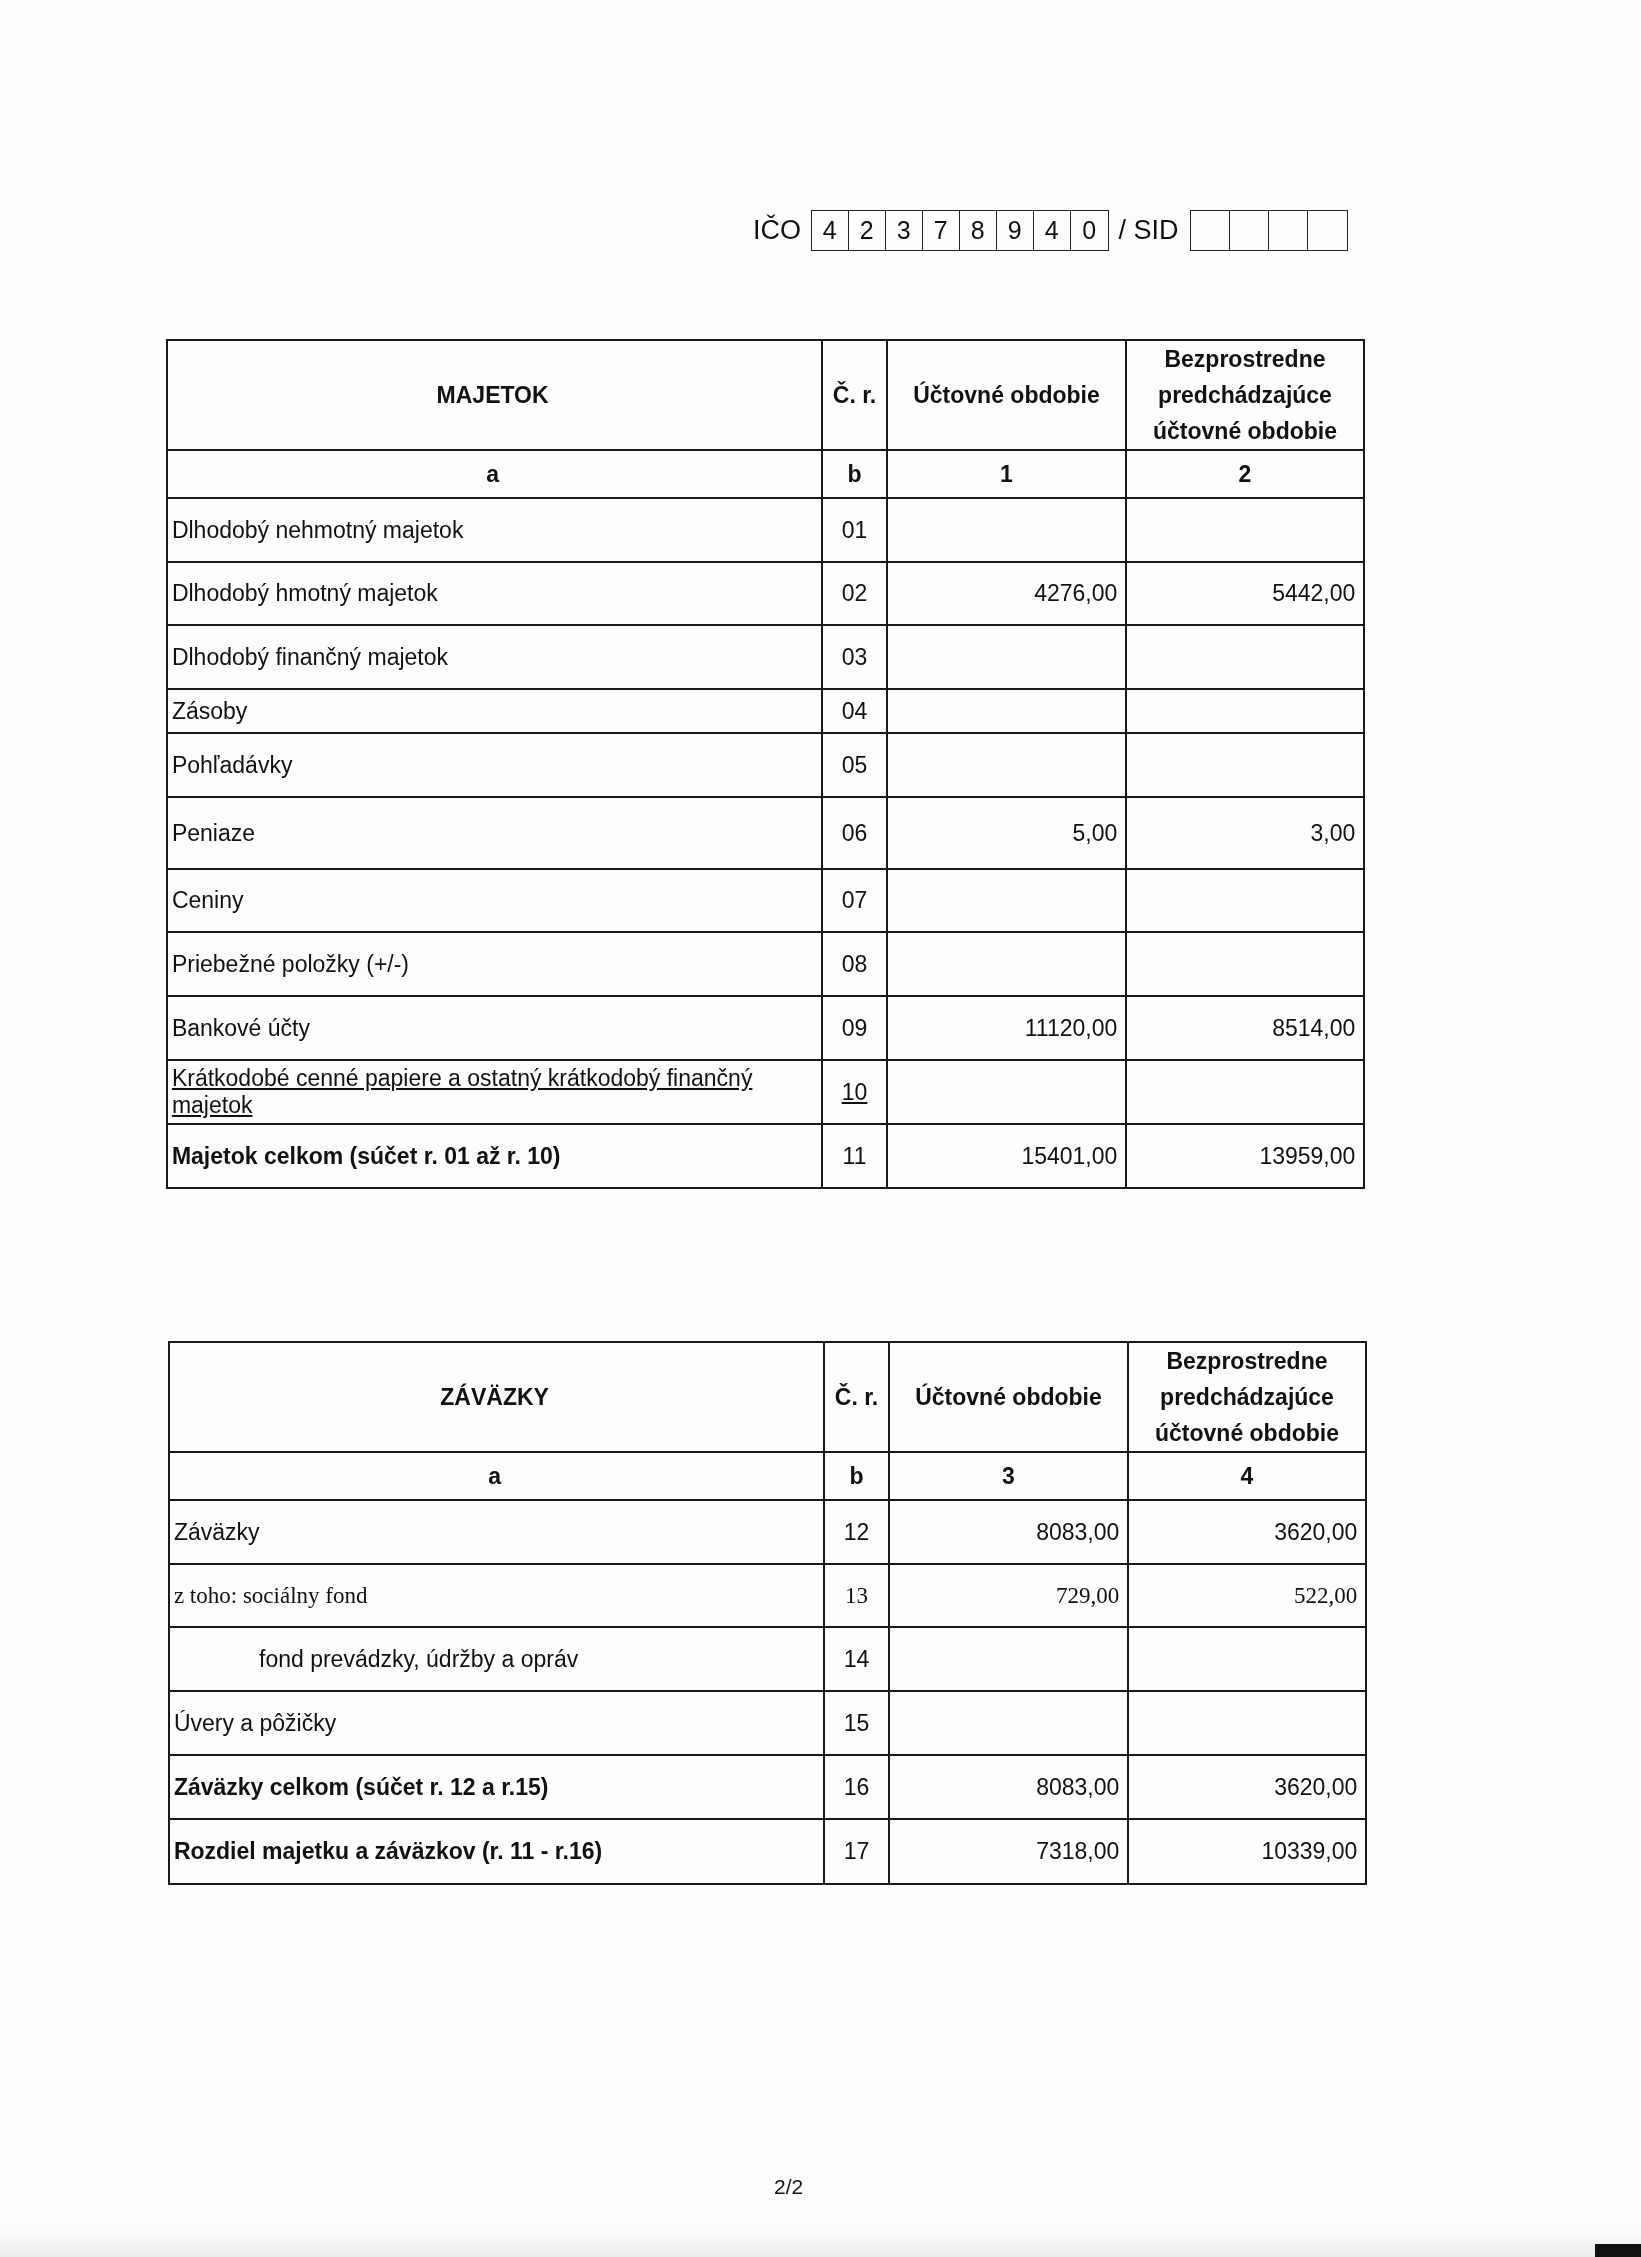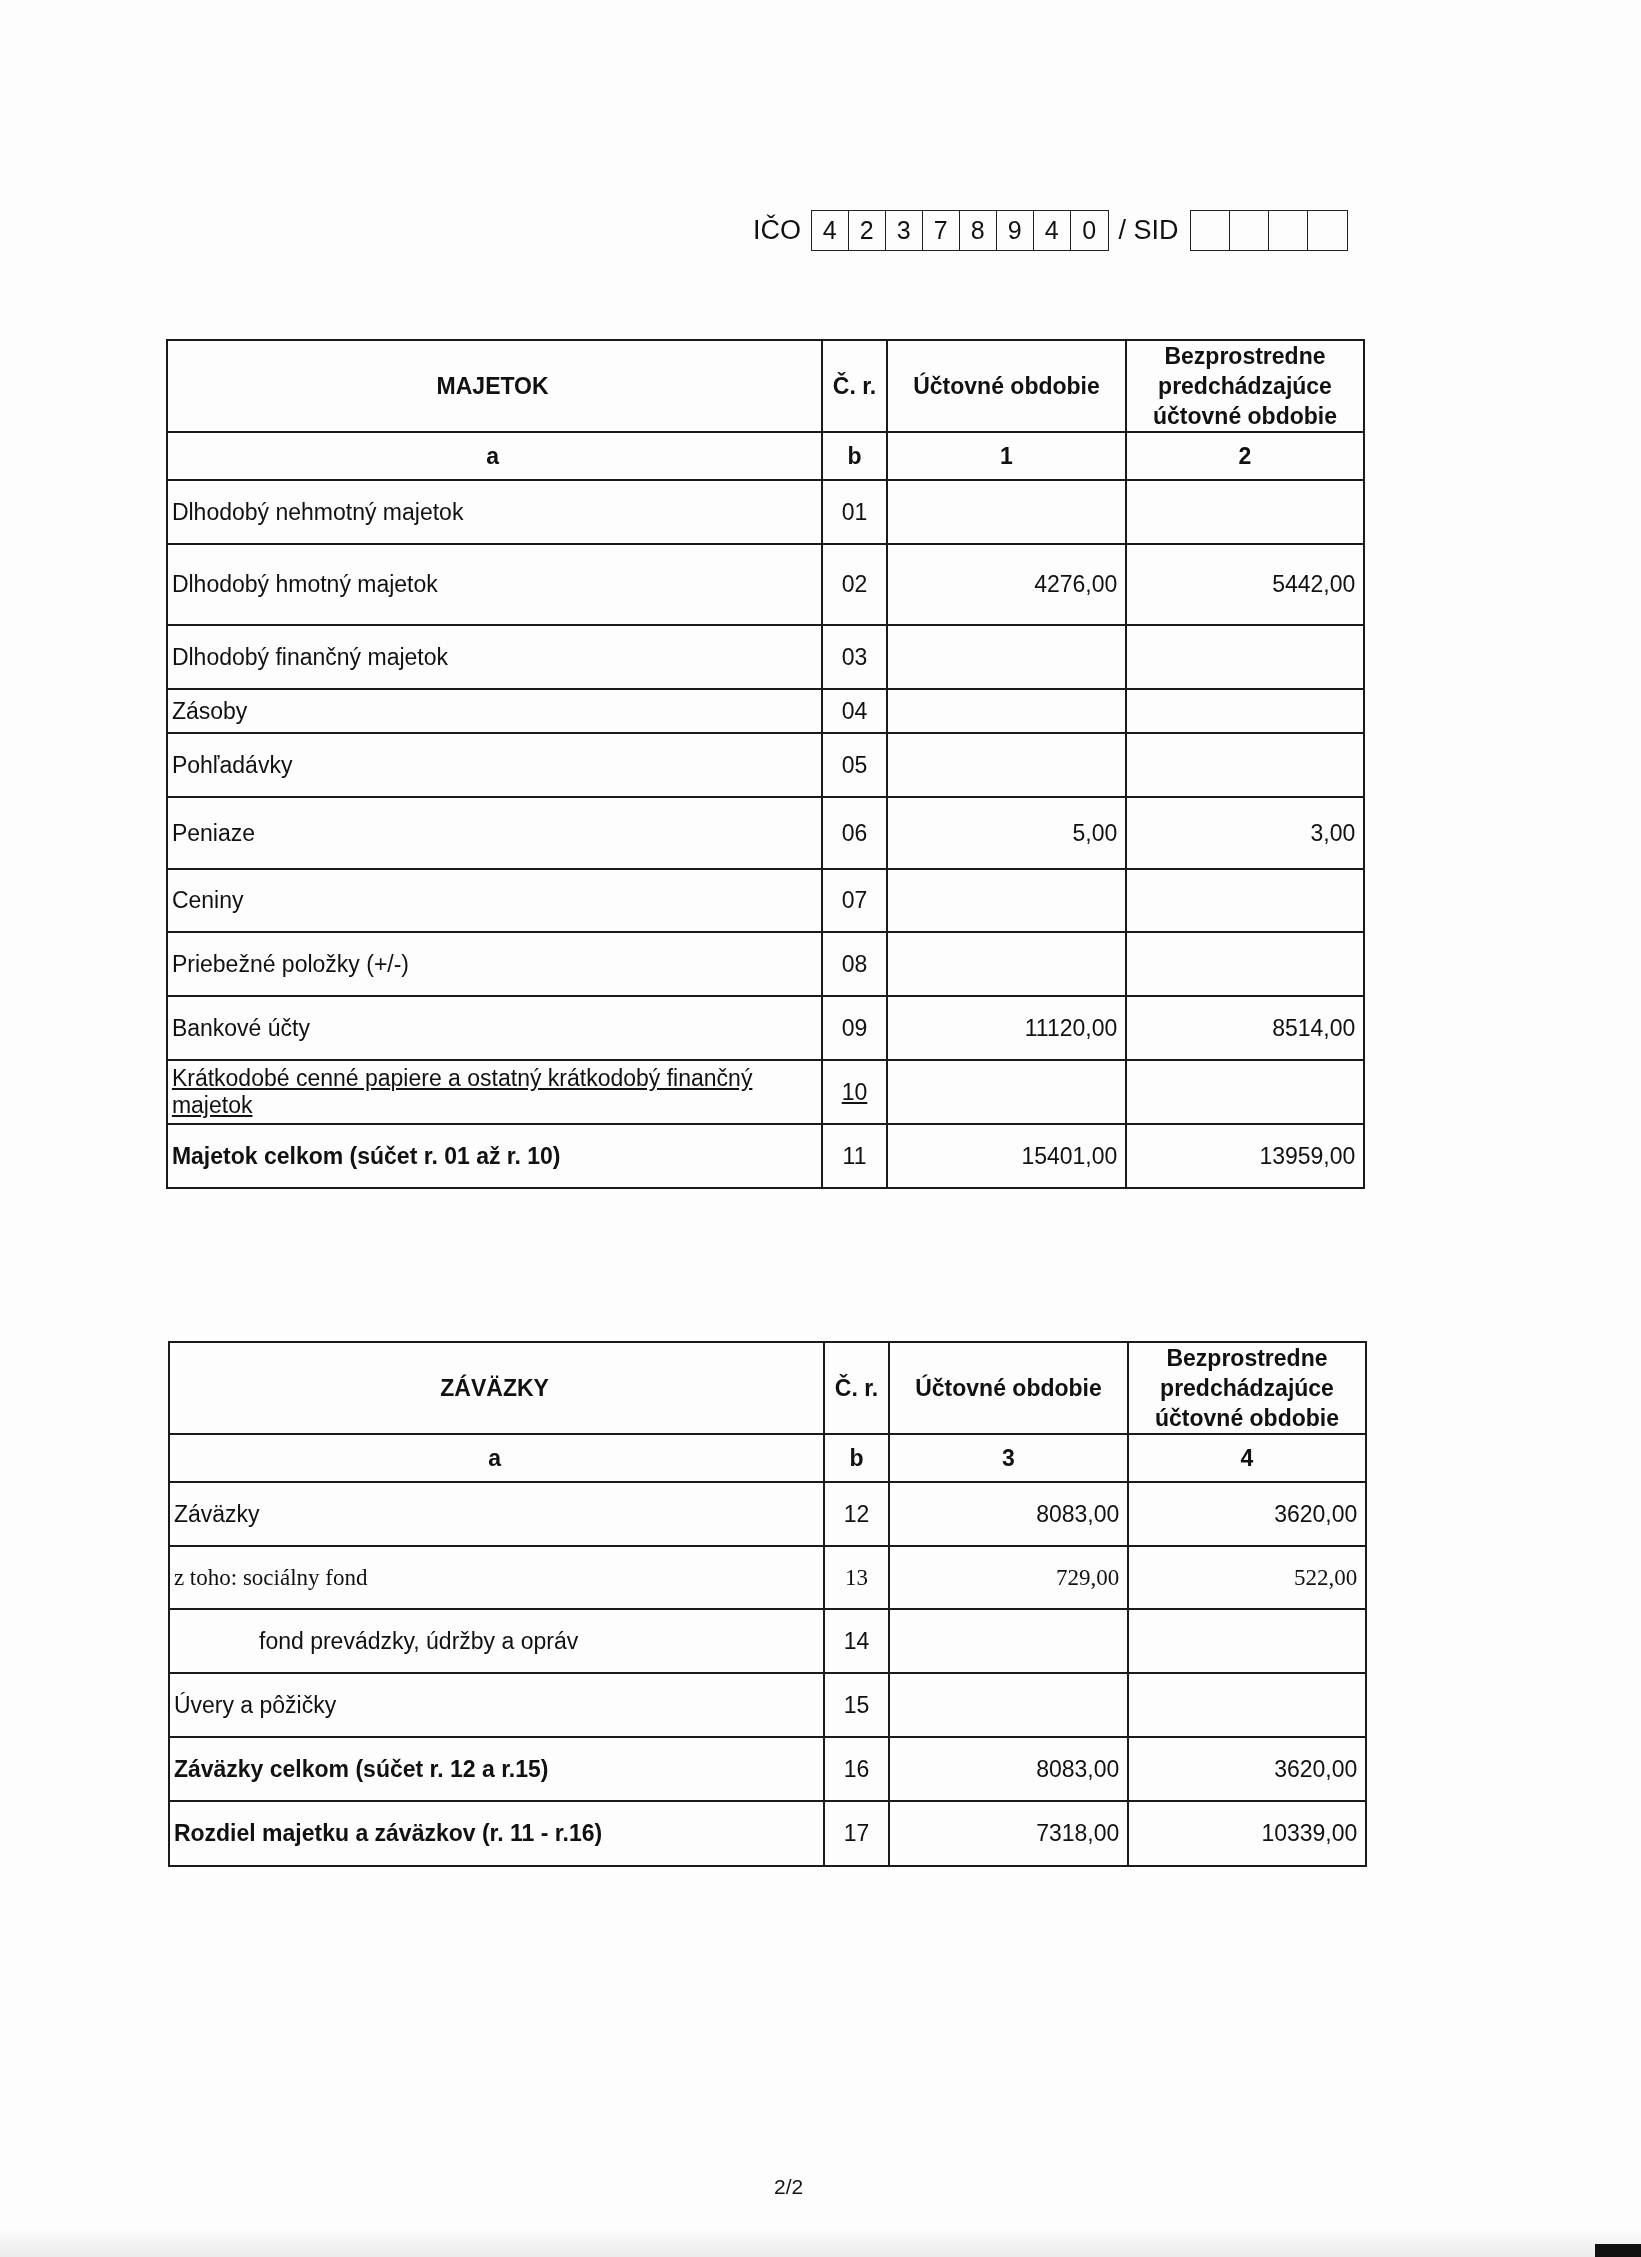--- a/index.html
+++ b/index.html
@@ -40,21 +40,21 @@
   table.fin td {
     border: 2.4px solid #1a1a1a; padding: 0 7.7px; box-sizing: border-box;
   }
   .c-name { width: 655px; text-align: left; padding-left: 3.9px !important; }
   .c-nr { width: 65px; text-align: center; }
   .c-v1 { width: 239px; text-align: right; }
   .c-v2 { width: 238px; text-align: right; }
   .hdr td { font-weight: bold; text-align: center; }
   .hdr .c-name { text-align: center; }
   .hdr td.c-nr, .hdr td.c-v1, .hdr td.c-v2 { text-align: center; }
-  .hdr .c-v2 { line-height: 30px; padding: 0 3.9px; }
+  .hdr .c-v2 { line-height: 36px; padding: 0 3.9px; }
   .colidx td { font-weight: bold; text-align: center; }
   .colidx .c-name { text-align: center; }
   .bold .c-name { font-weight: bold; }
   .indent { padding-left: 89px !important; }
   .two-line { line-height: 27px; }
   .page-num {
     position: absolute; top: 2143px; left: 774px; font-size: 21px; margin-top: 32px;
   }
 </style>
 </head>
@@ -94,21 +94,21 @@
     <td class="c-nr">b</td>
     <td class="c-v1" style="text-align:center">1</td>
     <td class="c-v2" style="text-align:center">2</td>
   </tr>
   <tr style="height:64px;">
     <td class="c-name">Dlhodobý nehmotný majetok</td>
     <td class="c-nr">01</td>
     <td class="c-v1"></td>
     <td class="c-v2"></td>
   </tr>
-  <tr style="height:81px;border-radius:11px;">
+  <tr style="height:63px;border-radius:11px;">
     <td class="c-name">Dlhodobý hmotný majetok</td>
     <td class="c-nr">02</td>
     <td class="c-v1">4276,00</td>
     <td class="c-v2">5442,00</td>
   </tr>
   <tr style="height:64px;">
     <td class="c-name">Dlhodobý finančný majetok</td>
     <td class="c-nr">03</td>
     <td class="c-v1"></td>
     <td class="c-v2"></td>

